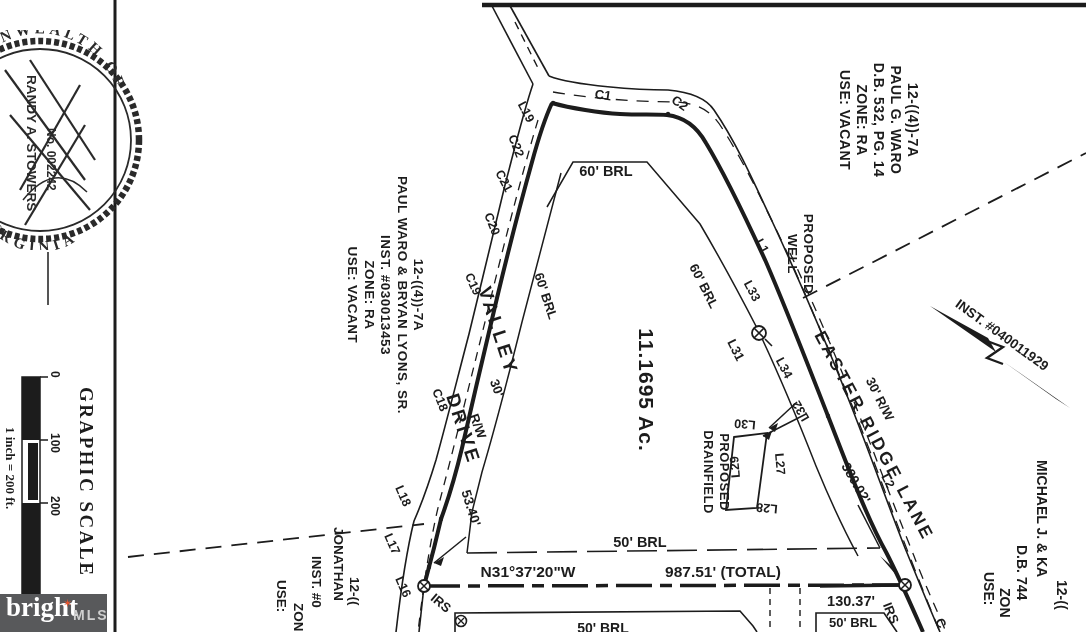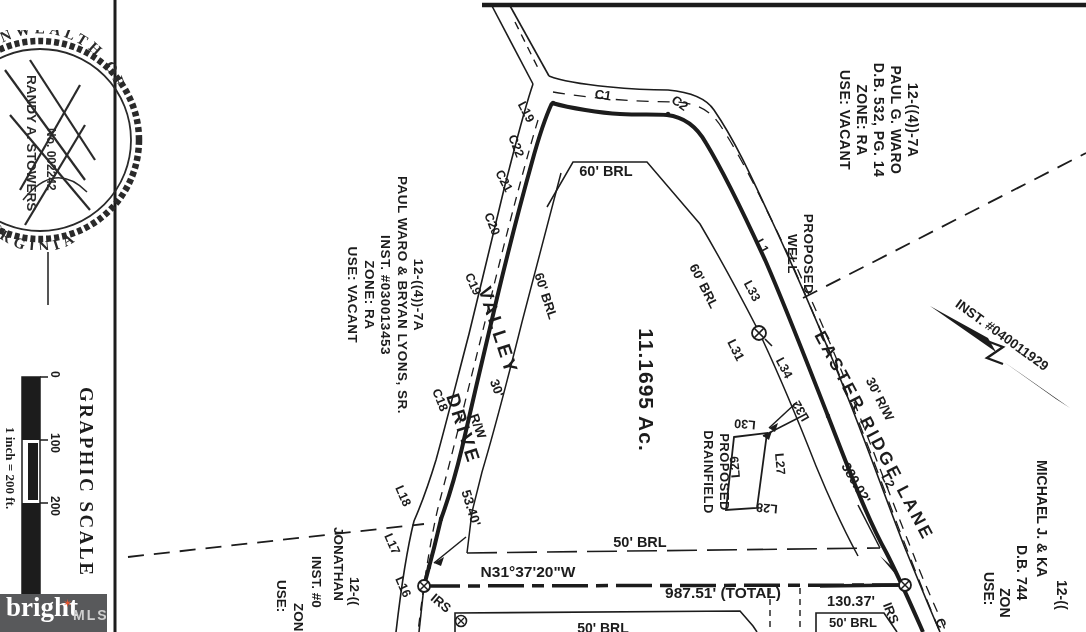--- a/index.html
+++ b/index.html
@@ -219,21 +219,21 @@
   <div class="lbl" style="left:767px;top:508px;--r:185deg;font-size:12.5px;">L28</div>
 
   <div class="lbl" style="left:874px;top:436px;--r:62deg;font-size:17.5px;letter-spacing:3px;">EASTER RIDGE LANE</div>
   <div class="lbl" style="left:880px;top:399px;--r:63deg;font-size:13px;">30' R/W</div>
   <div class="lbl" style="left:856px;top:483px;--r:60deg;font-size:13.5px;">380.02'</div>
   <div class="lbl" style="left:888px;top:481px;--r:63deg;font-size:12.5px;">L2</div>
 
   <div class="lbl" style="left:1002px;top:335px;--r:36deg;font-size:13.5px;">INST. #040011929</div>
 
   <div class="lbl" style="left:528px;top:572px;font-size:15.5px;">N31°37'20"W</div>
-  <div class="lbl" style="left:723px;top:572px;font-size:15.5px;margin-top:21px;">987.51' (TOTAL)</div>
+  <div class="lbl" style="left:723px;top:572px;font-size:15.5px;">987.51' (TOTAL)</div>
   <div class="lbl" style="left:640px;top:542px;font-size:14.5px;">50' BRL</div>
   <div class="lbl" style="left:441px;top:603px;--r:40deg;font-size:13px;">IRS</div>
   <div class="lbl" style="left:891px;top:613px;--r:68deg;font-size:13px;">IRS</div>
   <div class="lbl" style="left:851px;top:601px;font-size:14.5px;">130.37'</div>
   <div class="lbl" style="left:853px;top:622px;font-size:13px;">50' BRL</div>
   <div class="lbl" style="left:603px;top:628px;font-size:14px;">50' BRL</div>
   <div class="lbl" style="left:941px;top:623px;--r:62deg;font-size:13px;">C</div>
 
   <div id="wm">
     <span class="b">bright</span>

